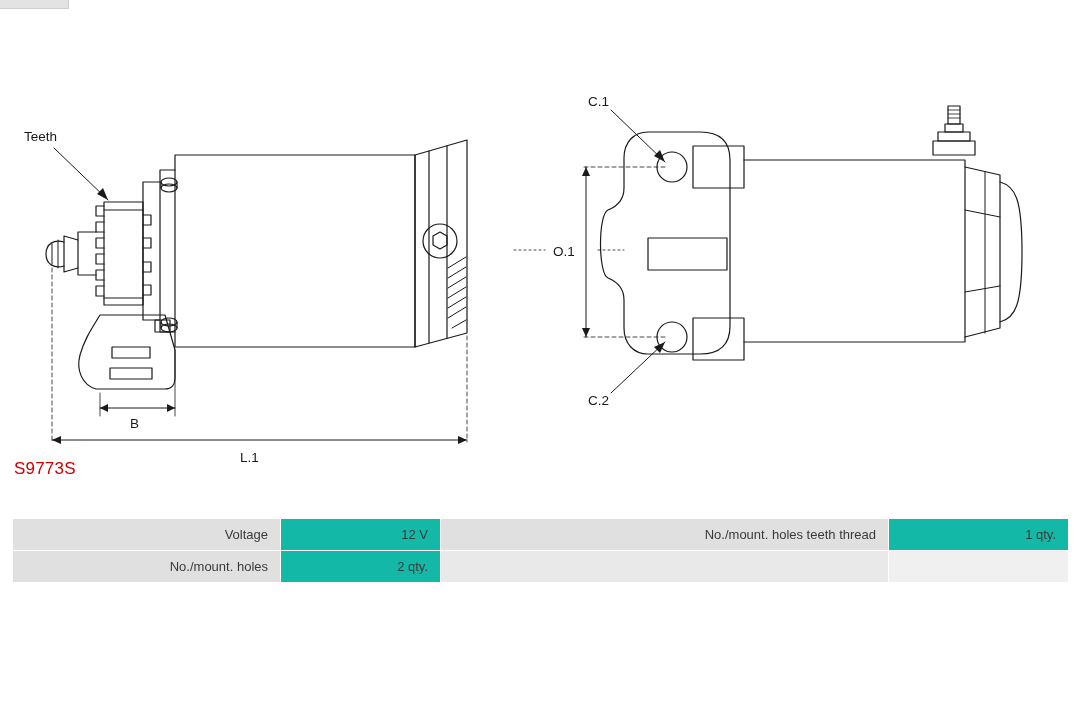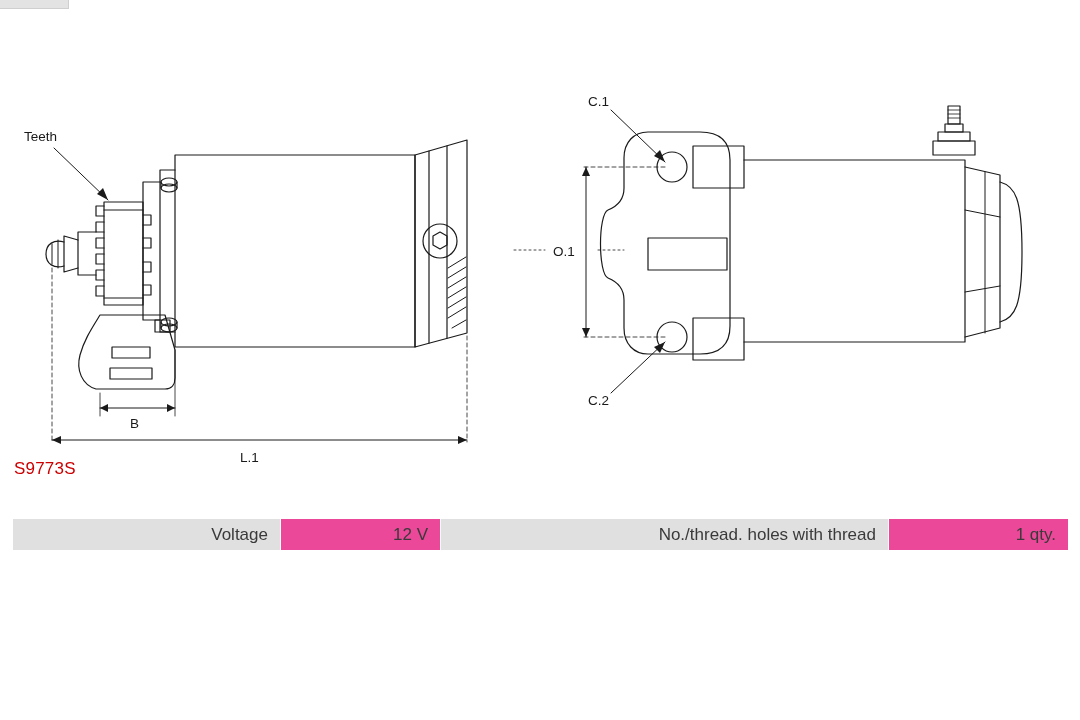--- a/index.html
+++ b/index.html
@@ -55,32 +55,32 @@
     position: absolute;
     left: 12px;
     top: 518px;
     width: 1056px;
     border-collapse: collapse;
     table-layout: fixed;
   }
   .specs td {
     height: 32px;
     border: 1px solid #ffffff;
-    font-size: 17px;
+    font-size: 13px;
     color: #333333;
     padding: 0 12px;
     box-sizing: border-box;
   }
   .specs td.label {
     background: #e0e0e0;
     text-align: right;
     color: #3a3a3a;
   }
   .specs td.value {
-    background: #ec4899;
+    background: #14b8a6;
     text-align: right;
     color: #3a3a3a;
   }
   .specs td.empty {
     background: #f0f0f0;
     border-color: #ffffff;
   }
   .specs td.empty.lbl {
     background: #e9e9e9;
   }
@@ -227,19 +227,25 @@
     <colgroup>
       <col class="col-a">
         <col class="col-b">
         <col class="col-c">
         <col class="col-d">
     </colgroup>
     <tbody>
       <tr>
         <td class="label">Voltage</td>
         <td class="value">12 V</td>
-        <td class="label">No./thread. holes with thread</td>
+        <td class="label">No./mount. holes teeth thread</td>
         <td class="value">1 qty.</td>
+      </tr>
+      <tr>
+        <td class="label">No./mount. holes</td>
+        <td class="value">2 qty.</td>
+        <td class="empty lbl"></td>
+        <td class="empty"></td>
       </tr>
     </tbody>
   </table>
 
 </div>
 
 </body></html>

